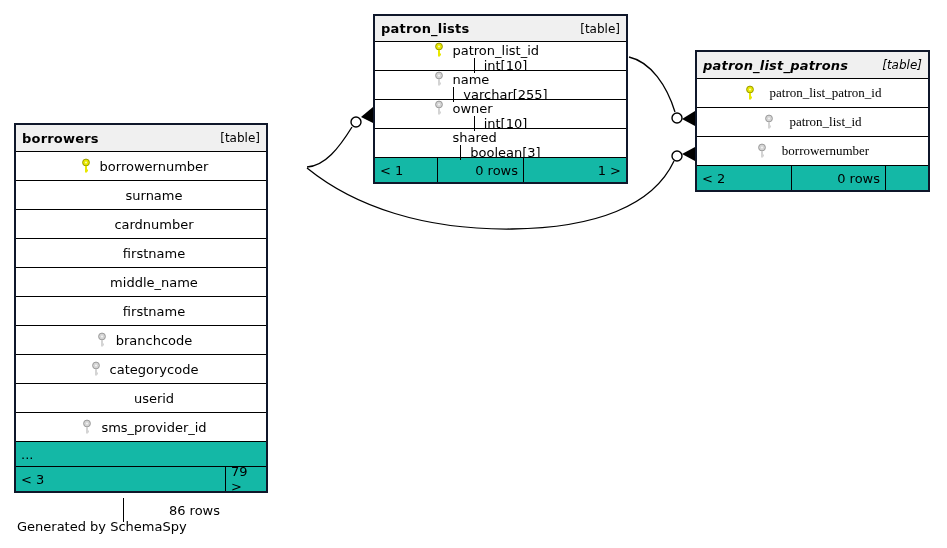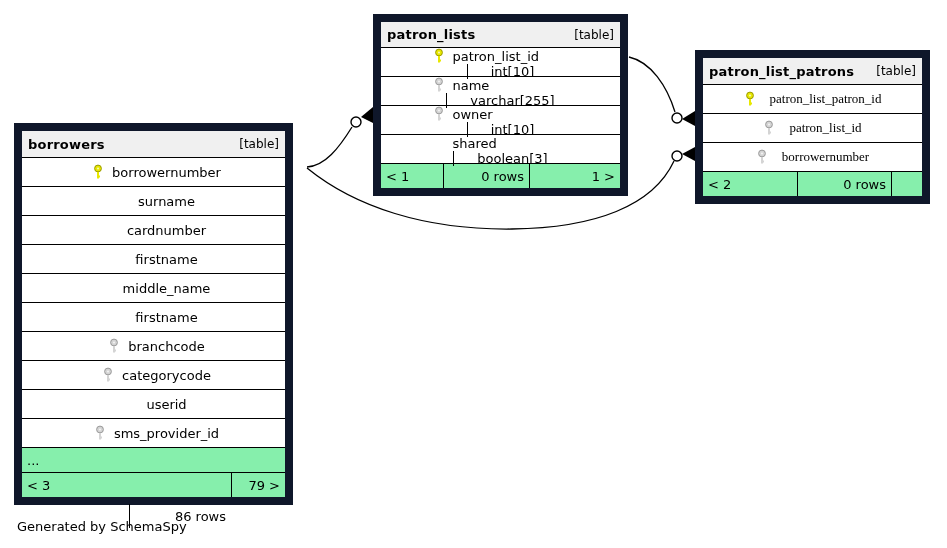--- a/index.html
+++ b/index.html
@@ -7,57 +7,57 @@
   .canvas {
     position:relative; width:947px; height:548px; background:#ffffff;
     font-family:"DejaVu Sans","Liberation Sans",sans-serif; color:#000;
     overflow:hidden;
   }
   .edges { position:absolute; left:0; top:0; width:947px; height:548px; pointer-events:none; }
   .edges path { fill:none; stroke:#000; stroke-width:1.3px; }
   .edges circle { fill:#fff; stroke:#000; stroke-width:1.4px; }
   .edges polygon { fill:#000; stroke:none; }
 
-  .tbl { position:absolute; border:8px solid #0f172a; background:#86efac; }
+  .tbl { position:absolute; border:2px solid #0f172a; background:#14b8a6; }
   .tbl-hdr {
     display:flex; justify-content:space-between; align-items:center;
     background:#f0f0f0; border-bottom:1px solid #000; padding:0 6px;
   }
   .tbl-name { font-weight:bold; font-size:13px; letter-spacing:.2px; }
   .tbl-badge { font-size:12px; }
 
   .row { display:flex; align-items:center; border-bottom:1px solid #000; height:29px; background:#fff;flex-direction:column; }
   .row:last-of-type { border-bottom:none; }
   .namecell { display:flex; align-items:center; height:100%; padding-left:6px; }
   .ki { width:12px; height:16px; margin-right:8px; flex:0 0 12px; display:inline-block; }
   .wide-gap .namecell { padding-left:0;font-family:Liberation Serif, serif; }
   .wide-gap .ki { margin-right:14px; }
   .cn { font-size:13px; white-space:nowrap; }
-  .ct { font-size:13px; border-left:1px solid #000; height:100%; display:flex; align-items:center; padding-left:23px; white-space:nowrap; }
+  .ct { font-size:13px; border-left:1px solid #000; height:100%; display:flex; align-items:center; padding-left:9px; white-space:nowrap; }
   .ellipsis-row { display:flex; align-items:center; height:25px; border-bottom:1px solid #000; padding-left:5px; font-size:13px; }
 
   .ftr { display:flex; height:24px; font-size:13px; }
   .ftr .fc { display:flex; align-items:center; padding:0 5px; height:100%; }
   .ftr .fc + .fc { border-left:1px solid #000; }
   .fc.right { justify-content:flex-end; }
   .fc.left { justify-content:flex-start; }
 
   
-  #tbl-borrowers { left:14px; top:123px; width:279px; }
+  #tbl-borrowers { left:14px; top:123px; width:254px; }
   #tbl-borrowers .tbl-hdr { height:27px; }
   #tbl-borrowers .fc1 { width:107px; } #tbl-borrowers .fc2 { width:102px;margin-top:31px; } #tbl-borrowers .fc3 { flex:1; }
 
   #tbl-patron-lists { left:373px; top:14px; width:255px; }
   #tbl-patron-lists .tbl-hdr { height:26px; }
   #tbl-patron-lists .namecell { width:148px; }
   #tbl-patron-lists .ct { flex:1; }
   #tbl-patron-lists .fc1 { width:62px; } #tbl-patron-lists .fc2 { width:86px; } #tbl-patron-lists .fc3 { flex:1; }
 
   #tbl-patron-list-patrons { left:695px; top:50px; width:235px; }
-  #tbl-patron-list-patrons .tbl-hdr { height:27px; }
+  #tbl-patron-list-patrons .tbl-hdr { height:27px;font-style:italic; }
   #tbl-patron-list-patrons .fc1 { width:94px; } #tbl-patron-list-patrons .fc2 { width:94px; } #tbl-patron-list-patrons .fc3 { flex:1; }
 
   .note { position:absolute; left:17px; top:519px; font-size:13px; }
 </style>
 </head>
 <body>
 
 <div class="canvas">
 
   <svg class="edges">

